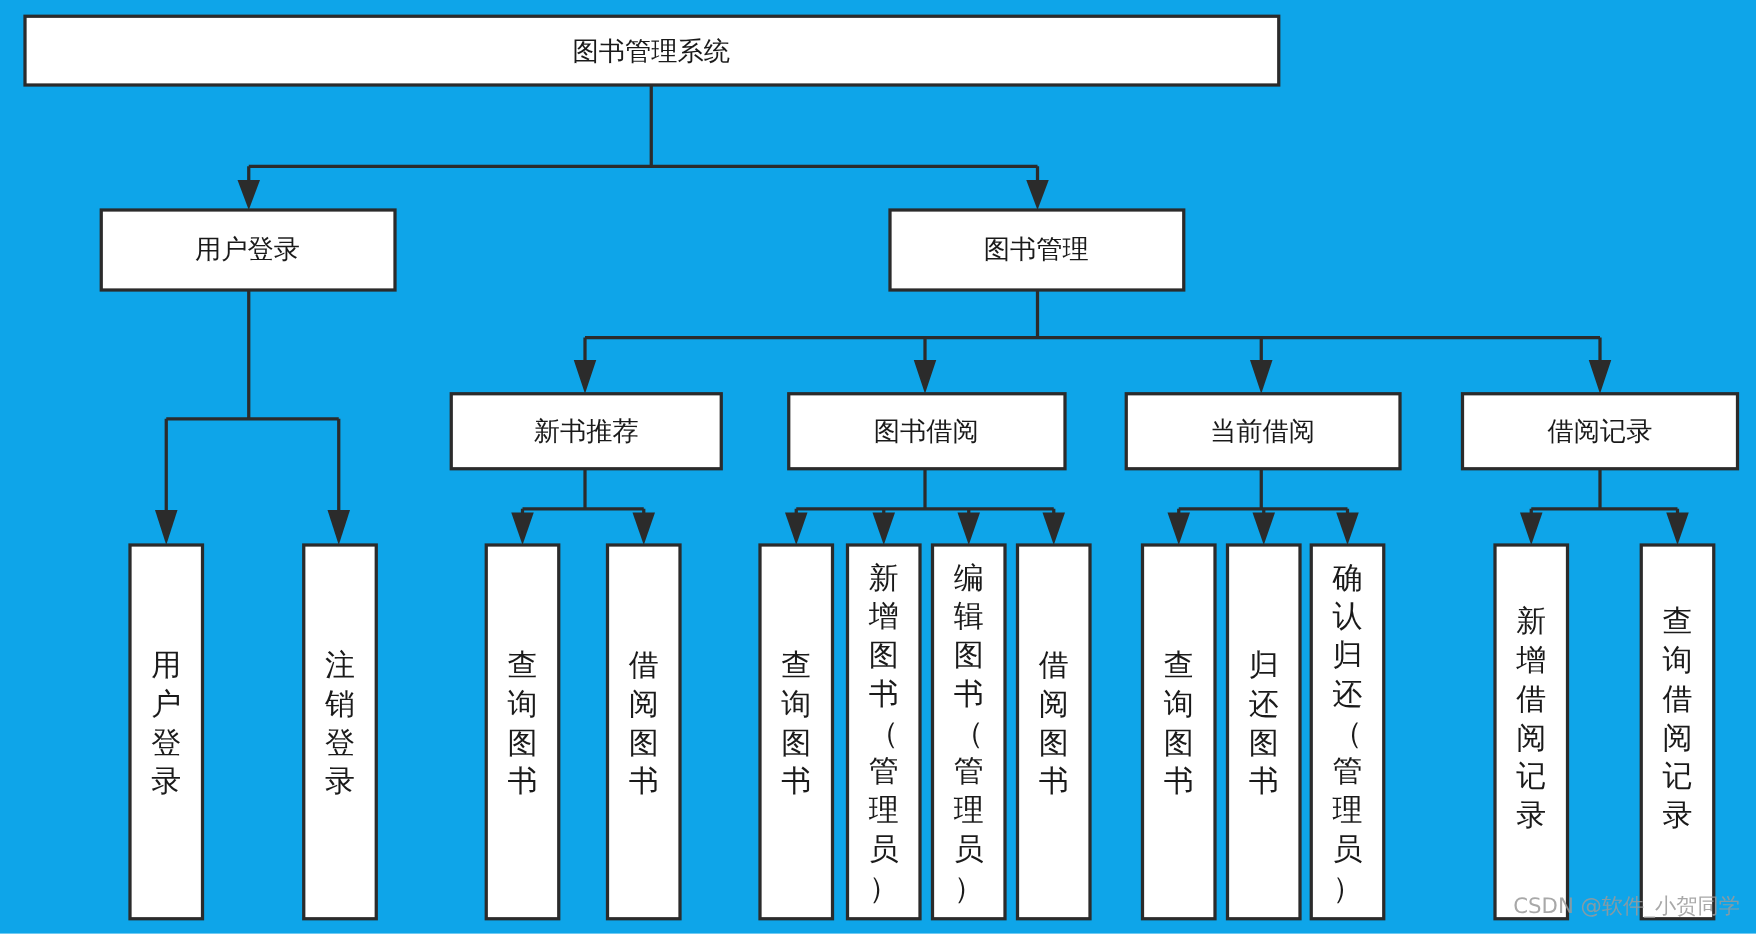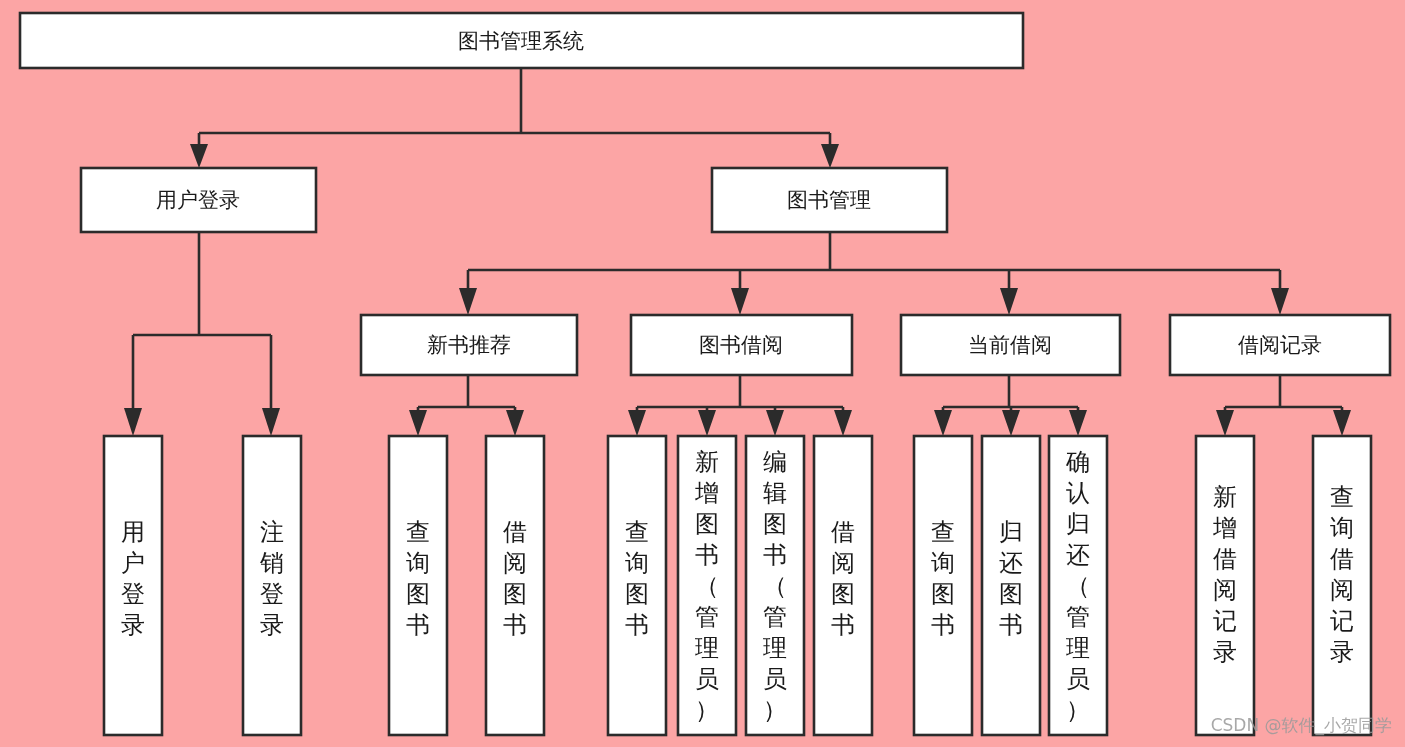--- a/index.html
+++ b/index.html
@@ -10,21 +10,21 @@
   body {
     width: 1405px;
     height: 747px;
     overflow: hidden;
     font-family: "DejaVu Sans", "Liberation Sans", sans-serif;
   }
   #diagram-root {
     position: relative;
     width: 1405px;
     height: 747px;
-    background: #fca5a5;
+    background: #0ea5e9;
     text-align: right;
   }
   svg#diagram-svg {
     position: absolute;
     left: 0;
     top: 0;
     width: 1405px;
     height: 747px;
   }
   .node-box {

